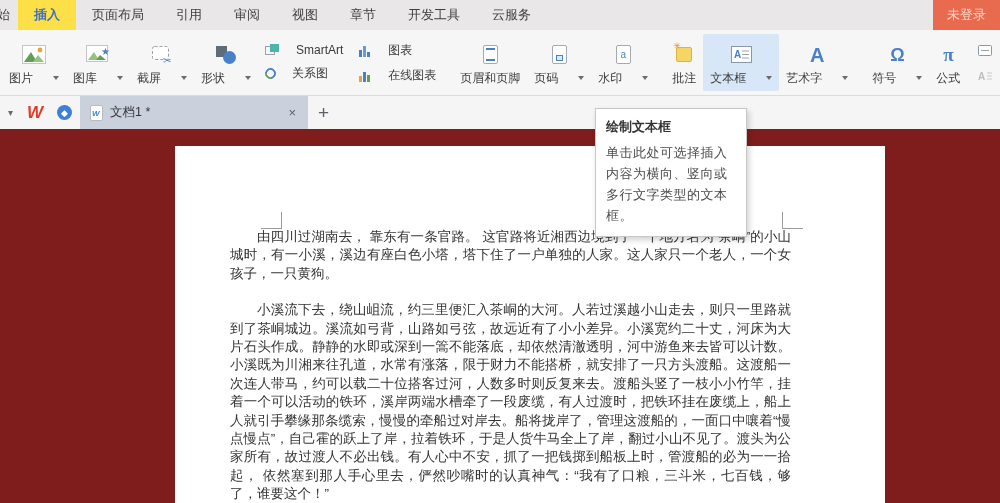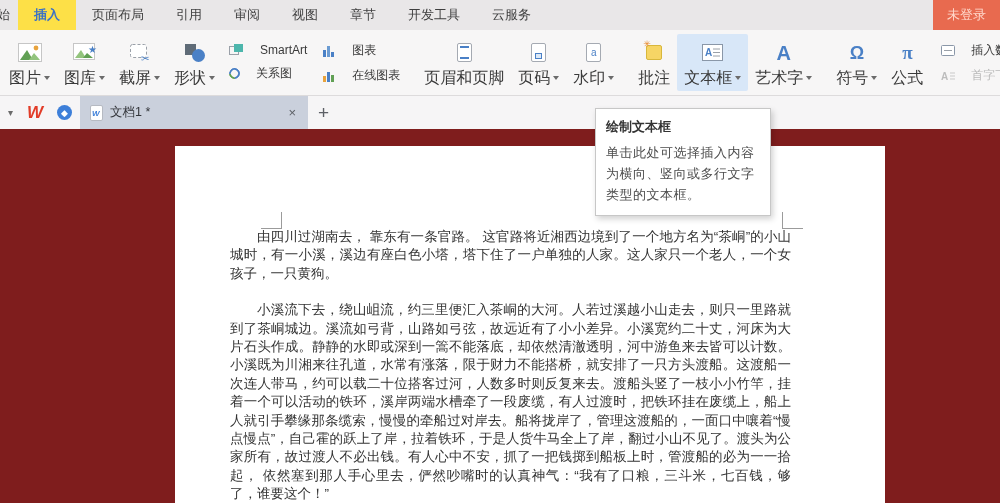--- a/index.html
+++ b/index.html
@@ -11,21 +11,21 @@
   .mtab { font-size:13px; color:#3f3f3f; display:flex; align-items:center; padding:0 16px; cursor:default; white-space:nowrap; }
   .mtab.partial { width:18px; padding:0; overflow:hidden; position:relative; }
   .mtab.partial span { position:relative; left:-16px; }
   .mtab.active { background:#fde047; color:#3c72c4; font-weight:bold; }
   .login-btn { margin-left:auto; background:#e86a4f; color:#ffd8cb; font-size:13px; display:flex; align-items:center; padding:0 14px; }
 
   
   .ribbon { height:66px; background:#f7f6f6; border-bottom:1px solid #dddbdc; display:flex; align-items:stretch; padding-left:2px; width:1020px; flex:0 0 auto; }
   .rb-btn { display:flex; flex-direction:column; align-items:center; justify-content:center; padding:3px 7px 2px; margin:4px 0; border-radius:2px; }
   .rb-btn .icwrap { height:30px; display:flex; align-items:center; justify-content:center; }
-  .rb-label { font-size:16px; color:#3a3a3a; white-space:nowrap; display:flex; align-items:center; gap:3px; }
+  .rb-label { font-size:12px; color:#3a3a3a; white-space:nowrap; display:flex; align-items:center; gap:20px; }
   .rb-btn.hl { background:#d8e7f8; }
   .caret { width:0; height:0; border-left:3.5px solid transparent; border-right:3.5px solid transparent; border-top:4px solid #6b6b6b; display:inline-block; }
   .rb-col { display:flex; flex-direction:column; justify-content:center; gap:4px; margin:0 2px; }
   .rb-small { display:flex; align-items:center; gap:16px; font-size:12px; color:#3a3a3a; padding:2px 5px; white-space:nowrap; border-radius:2px; }
   .rb-small.disabled { color:#b9b9b9; }
   .rb-sep { width:1px; background:#dcdadb; margin:7px 5px; }
 
   
   .ic { display:inline-flex; align-items:center; justify-content:center; }
   .ic-pic { width:24px; height:19px; }
@@ -64,21 +64,21 @@
   
   .workspace { flex:1; position:relative; background:#7f1d1d; overflow:hidden; }
   .page { position:absolute; left:175px; top:17px; width:710px; height:420px; background:#ffffff; }
   .crop { position:absolute; width:21px; height:17px; top:66px; }
   .crop.l { left:86px; border-right:1px solid #9b9b9b; border-bottom:1px solid #9b9b9b; }
   .crop.r { left:607px; border-left:1px solid #9b9b9b; border-bottom:1px solid #9b9b9b; }
   .doc-text { position:absolute; left:55px; top:82px; width:561px; font-size:13.5px; line-height:18.4px; color:#333; text-align:justify; font-family:"Liberation Sans","DejaVu Sans",sans-serif; }
   .doc-text p { text-indent:2em; margin-bottom:18px; }
 
   
-  .tooltip { position:absolute; left:595px; top:108px; width:176px; background:#fff; border:1px solid #c7c7c7; box-shadow:2px 3px 6px rgba(0,0,0,.18); padding:9px 10px 10px; z-index:50; }
+  .tooltip { position:absolute; left:595px; top:108px; width:152px; background:#fff; border:1px solid #c7c7c7; box-shadow:2px 3px 6px rgba(0,0,0,.18); padding:9px 10px 10px; z-index:50; }
   .tooltip .tt-title { font-size:13px; font-weight:bold; color:#333; margin-bottom:6px; }
   .tooltip .tt-body { font-size:13px; color:#4c4c4c; line-height:21px; letter-spacing:.5px; }
 </style>
 </head>
 <body>
 
 <div class="app">
 
   <div class="menubar">
     <div class="mtab partial">

